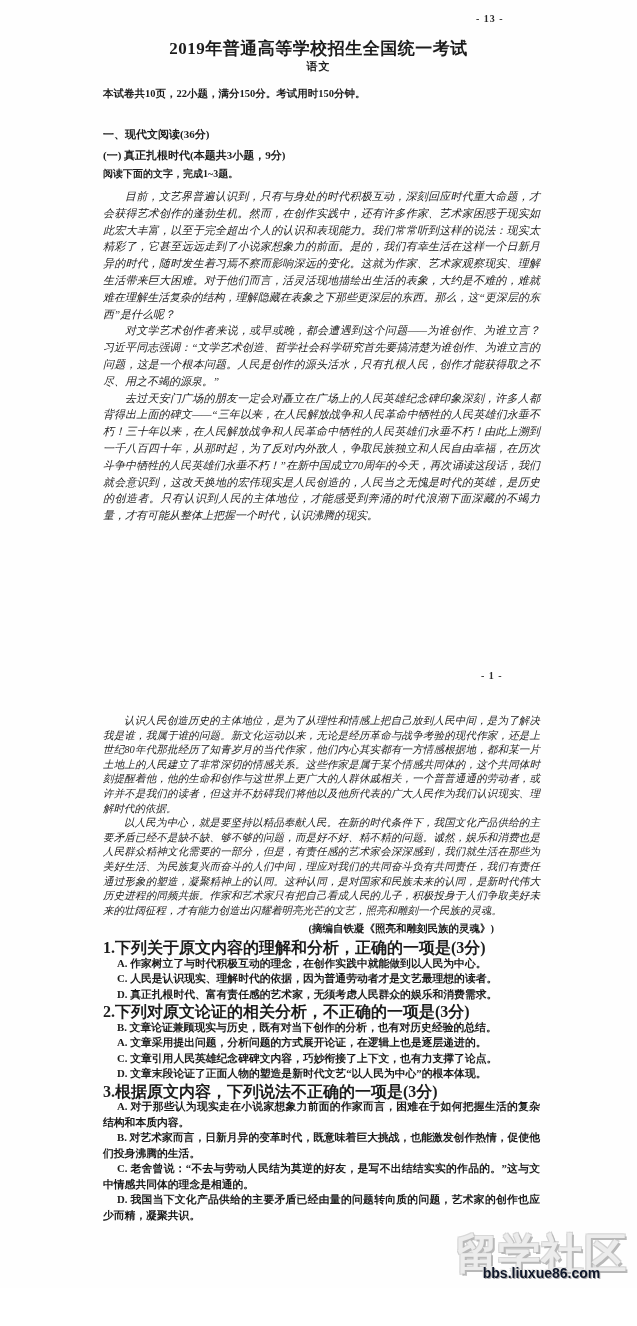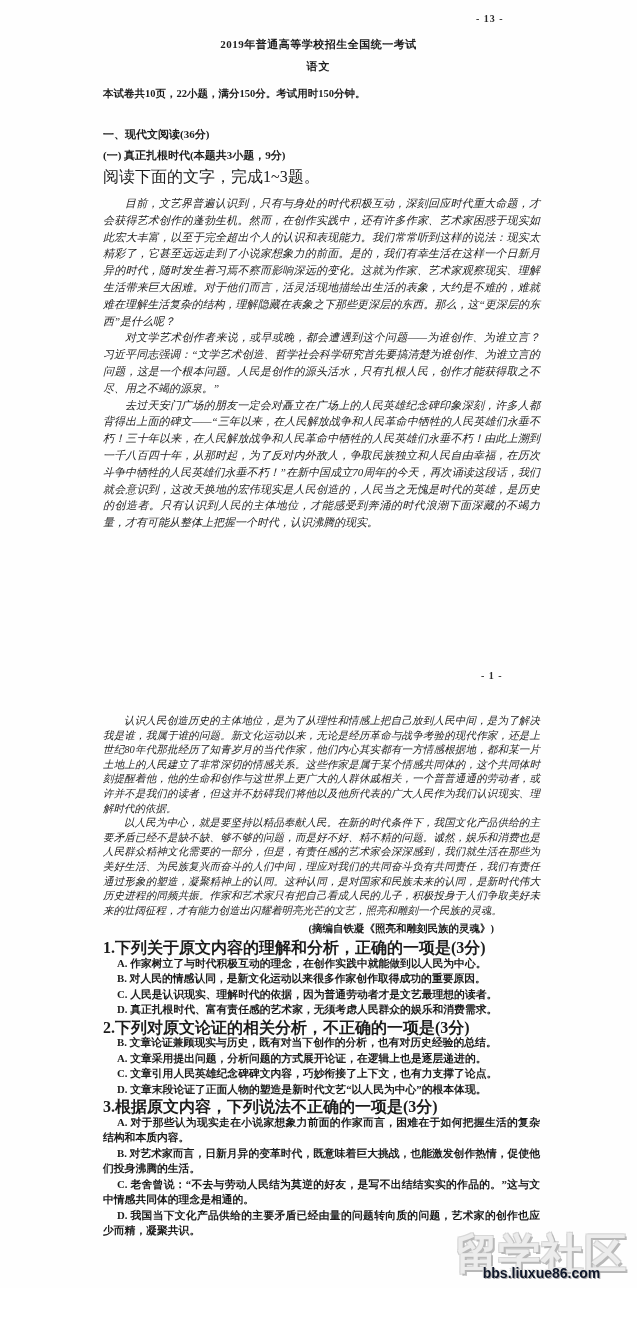--- a/index.html
+++ b/index.html
@@ -21,41 +21,41 @@
     white-space: nowrap;
   }
   .pagenum-top { top: 13px; left: 476px; }
   .pagenum-mid { top: 670px; left: 481px; }
   .doc-title {
     position: absolute;
     top: 37px; left: 0;
     width: 100%;
     margin: 0;
     text-align: center;
-    font-size: 11px;
+    font-size: 17px;
     font-weight: bold;
     letter-spacing: 0.5px;
   }
   .doc-subject {
     position: absolute;
     top: 59px; left: 0;
     width: 100%;
     margin: 0;
     text-align: center;
     font-size: 11px;
     font-weight: bold;
     letter-spacing: 1px;
   }
   .content { position: absolute; left: 103px; width: 437px; }
   .content-page13 { top: 87px; }
   .content-page1 { top: 714px; }
   .exam-info { margin: 0; font-size: 10.5px; font-weight: bold; }
   .sec-heading { margin: 26px 0 0 0; font-size: 11px; font-weight: bold; }
   .subsec-heading { margin: 6px 0 0 0; font-size: 11px; font-weight: bold; }
-  .instruction { margin: 4px 0 0 0; font-size: 16px; font-weight: normal; }
+  .instruction { margin: 4px 0 0 0; font-size: 10px; font-weight: bold; }
   .passage p {
     margin: 0;
     text-indent: 2em;
     text-align: justify;
     font-style: italic;
   }
   .passage-p1 { margin-top: 7px; font-size: 11px; line-height: 16.8px; }
   .passage-p2 { font-size: 10.5px; line-height: 14.6px; }
   .attribution {
     margin: 4px 46px 4px 0;
@@ -133,21 +133,20 @@
   <div class="content content-page1">
     <div class="passage passage-p2">
       <p>认识人民创造历史的主体地位，是为了从理性和情感上把自己放到人民中间，是为了解决我是谁，我属于谁的问题。新文化运动以来，无论是经历革命与战争考验的现代作家，还是上世纪80年代那批经历了知青岁月的当代作家，他们内心其实都有一方情感根据地，都和某一片土地上的人民建立了非常深切的情感关系。这些作家是属于某个情感共同体的，这个共同体时刻提醒着他，他的生命和创作与这世界上更广大的人群休戚相关，一个普普通通的劳动者，或许并不是我们的读者，但这并不妨碍我们将他以及他所代表的广大人民作为我们认识现实、理解时代的依据。</p>
       <p>以人民为中心，就是要坚持以精品奉献人民。在新的时代条件下，我国文化产品供给的主要矛盾已经不是缺不缺、够不够的问题，而是好不好、精不精的问题。诚然，娱乐和消费也是人民群众精神文化需要的一部分，但是，有责任感的艺术家会深深感到，我们就生活在那些为美好生活、为民族复兴而奋斗的人们中间，理应对我们的共同奋斗负有共同责任，我们有责任通过形象的塑造，凝聚精神上的认同。这种认同，是对国家和民族未来的认同，是新时代伟大历史进程的同频共振。作家和艺术家只有把自己看成人民的儿子，积极投身于人们争取美好未来的壮阔征程，才有能力创造出闪耀着明亮光芒的文艺，照亮和雕刻一个民族的灵魂。</p>
     </div>
     <p class="attribution">(摘编自铁凝《照亮和雕刻民族的灵魂》)</p>
 
     <div class="question">
       <p class="question-stem">1.下列关于原文内容的理解和分析，正确的一项是(3分)</p>
       <p class="question-option">A. 作家树立了与时代积极互动的理念，在创作实践中就能做到以人民为中心。</p>
-      <p class="question-option">B. 对人民的情感认同，是新文化运动以来很多作家创作取得成功的重要原因。</p>
       <p class="question-option">C. 人民是认识现实、理解时代的依据，因为普通劳动者才是文艺最理想的读者。</p>
       <p class="question-option">D. 真正扎根时代、富有责任感的艺术家，无须考虑人民群众的娱乐和消费需求。</p>
     </div>
 
     <div class="question">
       <p class="question-stem">2.下列对原文论证的相关分析，不正确的一项是(3分)</p>
       <p class="question-option">B. 文章论证兼顾现实与历史，既有对当下创作的分析，也有对历史经验的总结。</p>
       <p class="question-option">A. 文章采用提出问题，分析问题的方式展开论证，在逻辑上也是逐层递进的。</p>
       <p class="question-option">C. 文章引用人民英雄纪念碑碑文内容，巧妙衔接了上下文，也有力支撑了论点。</p>
       <p class="question-option">D. 文章末段论证了正面人物的塑造是新时代文艺“以人民为中心”的根本体现。</p>

